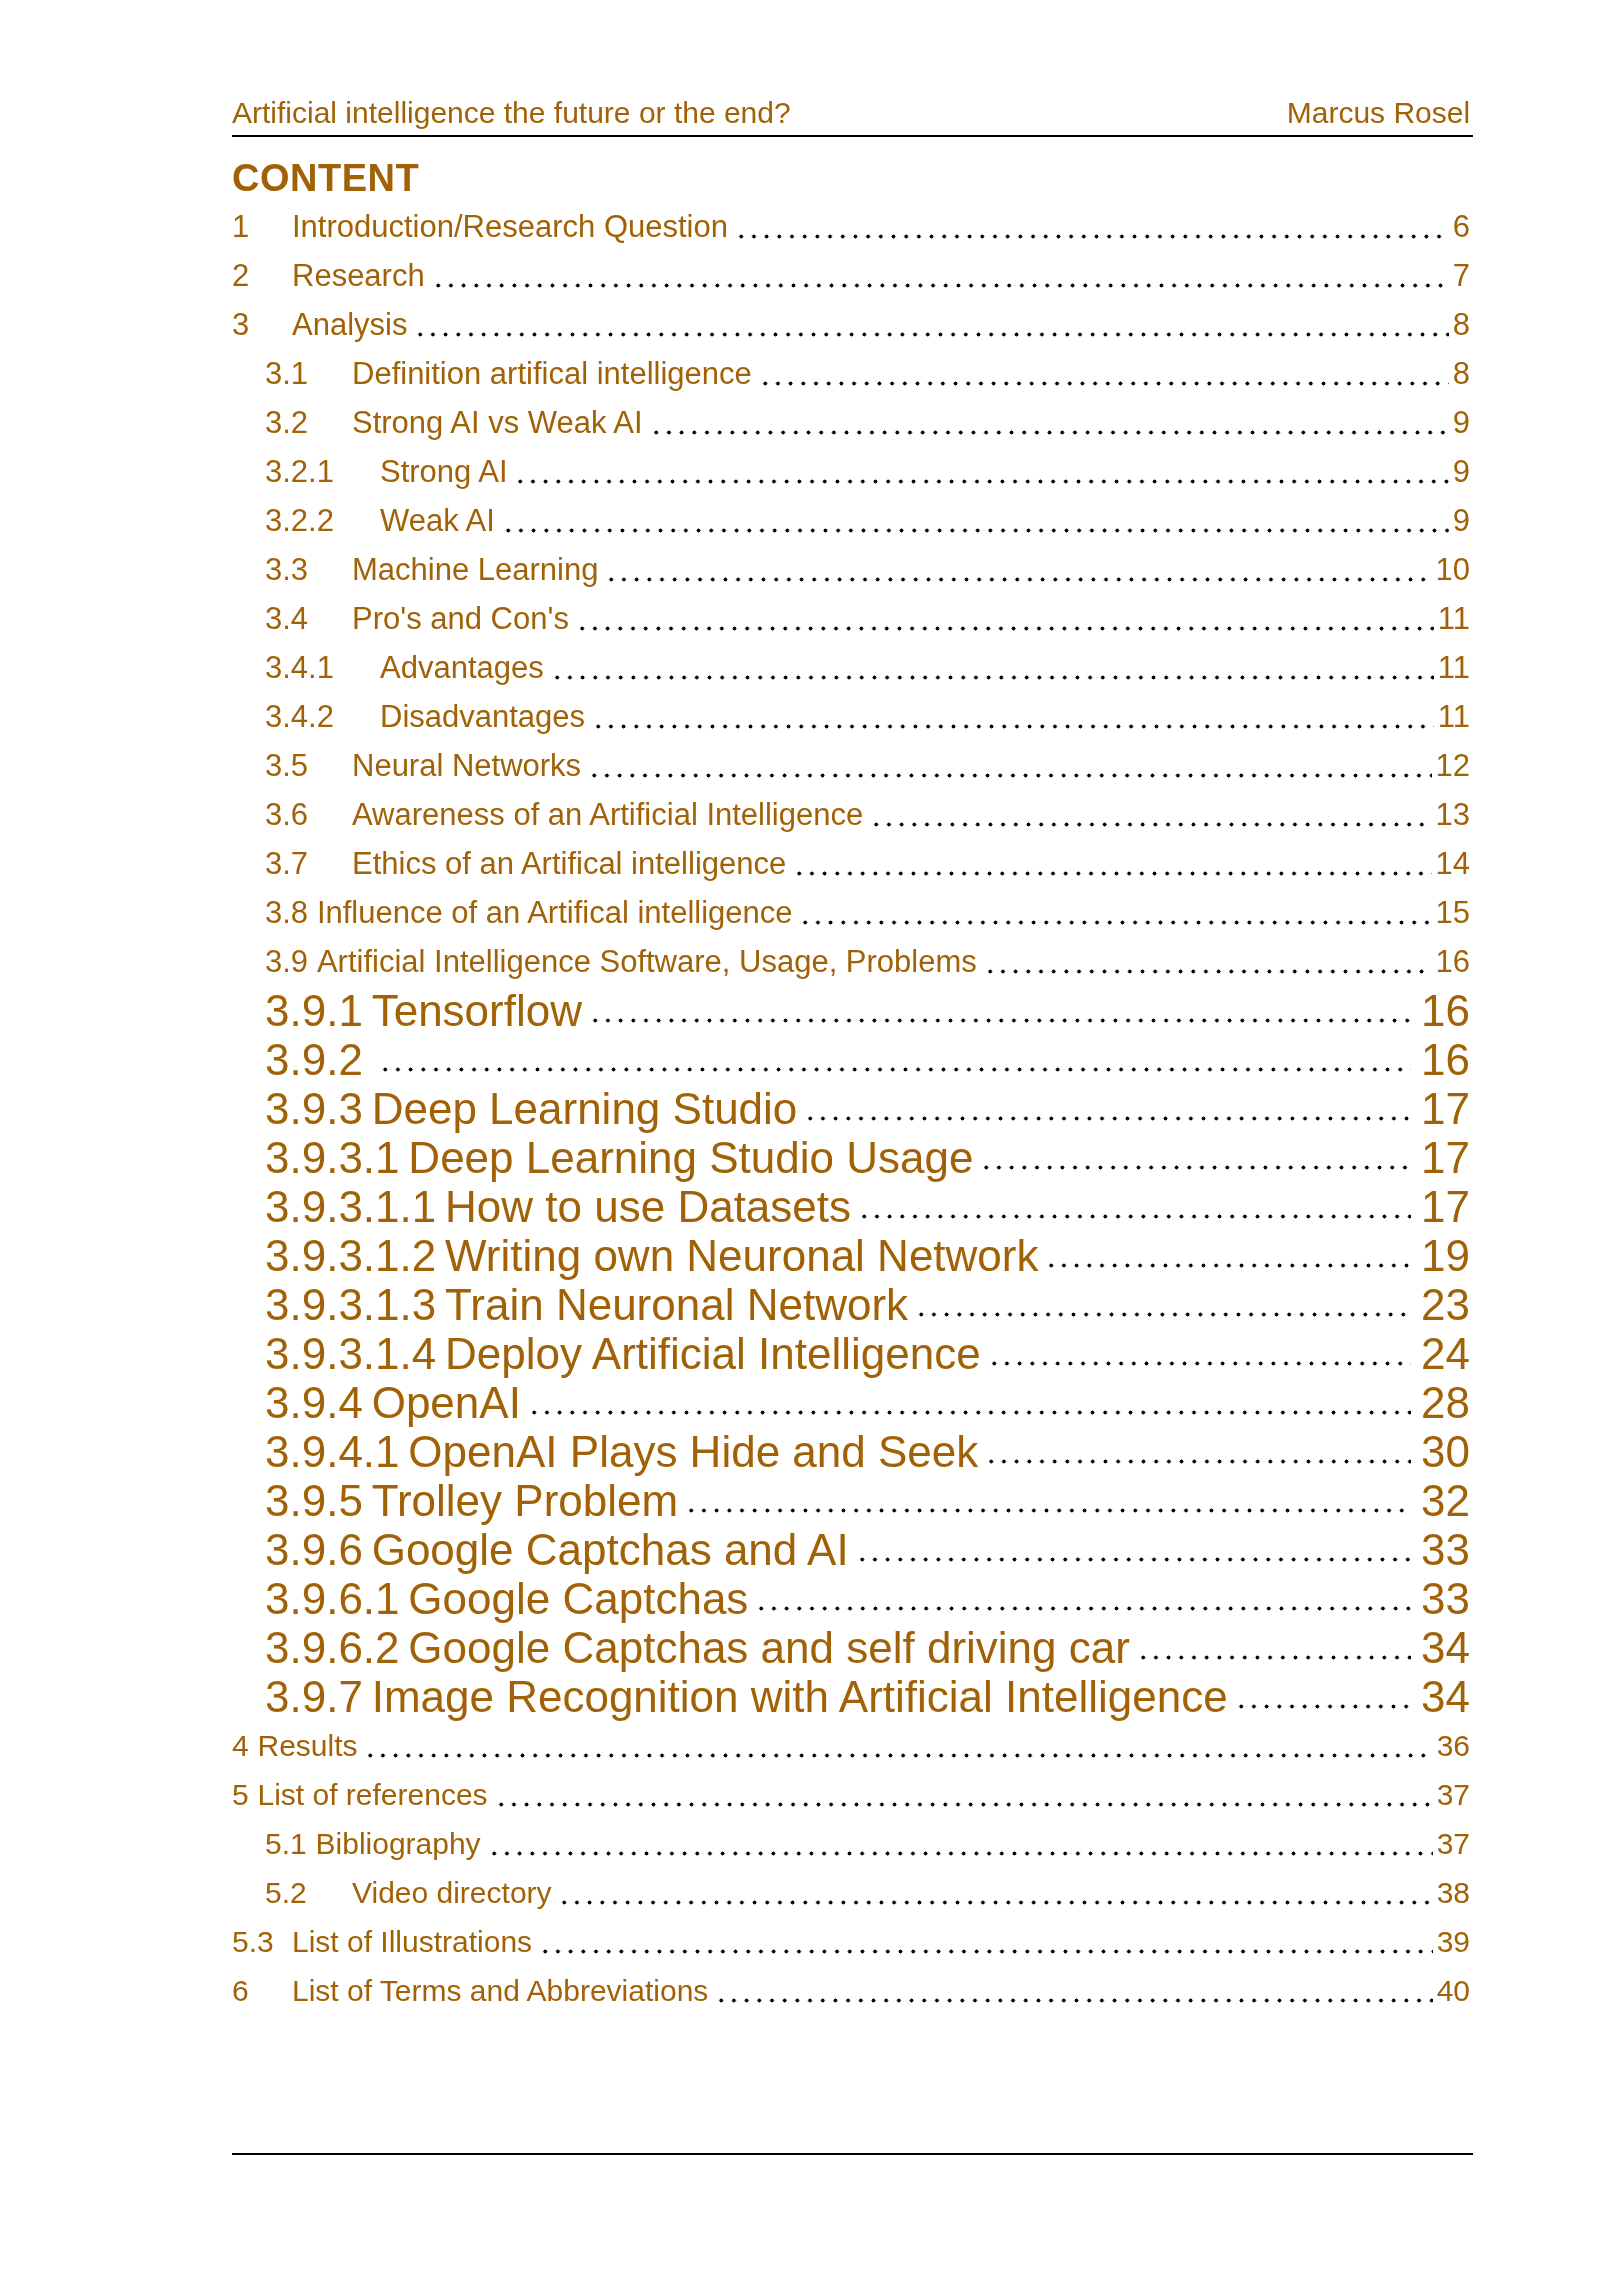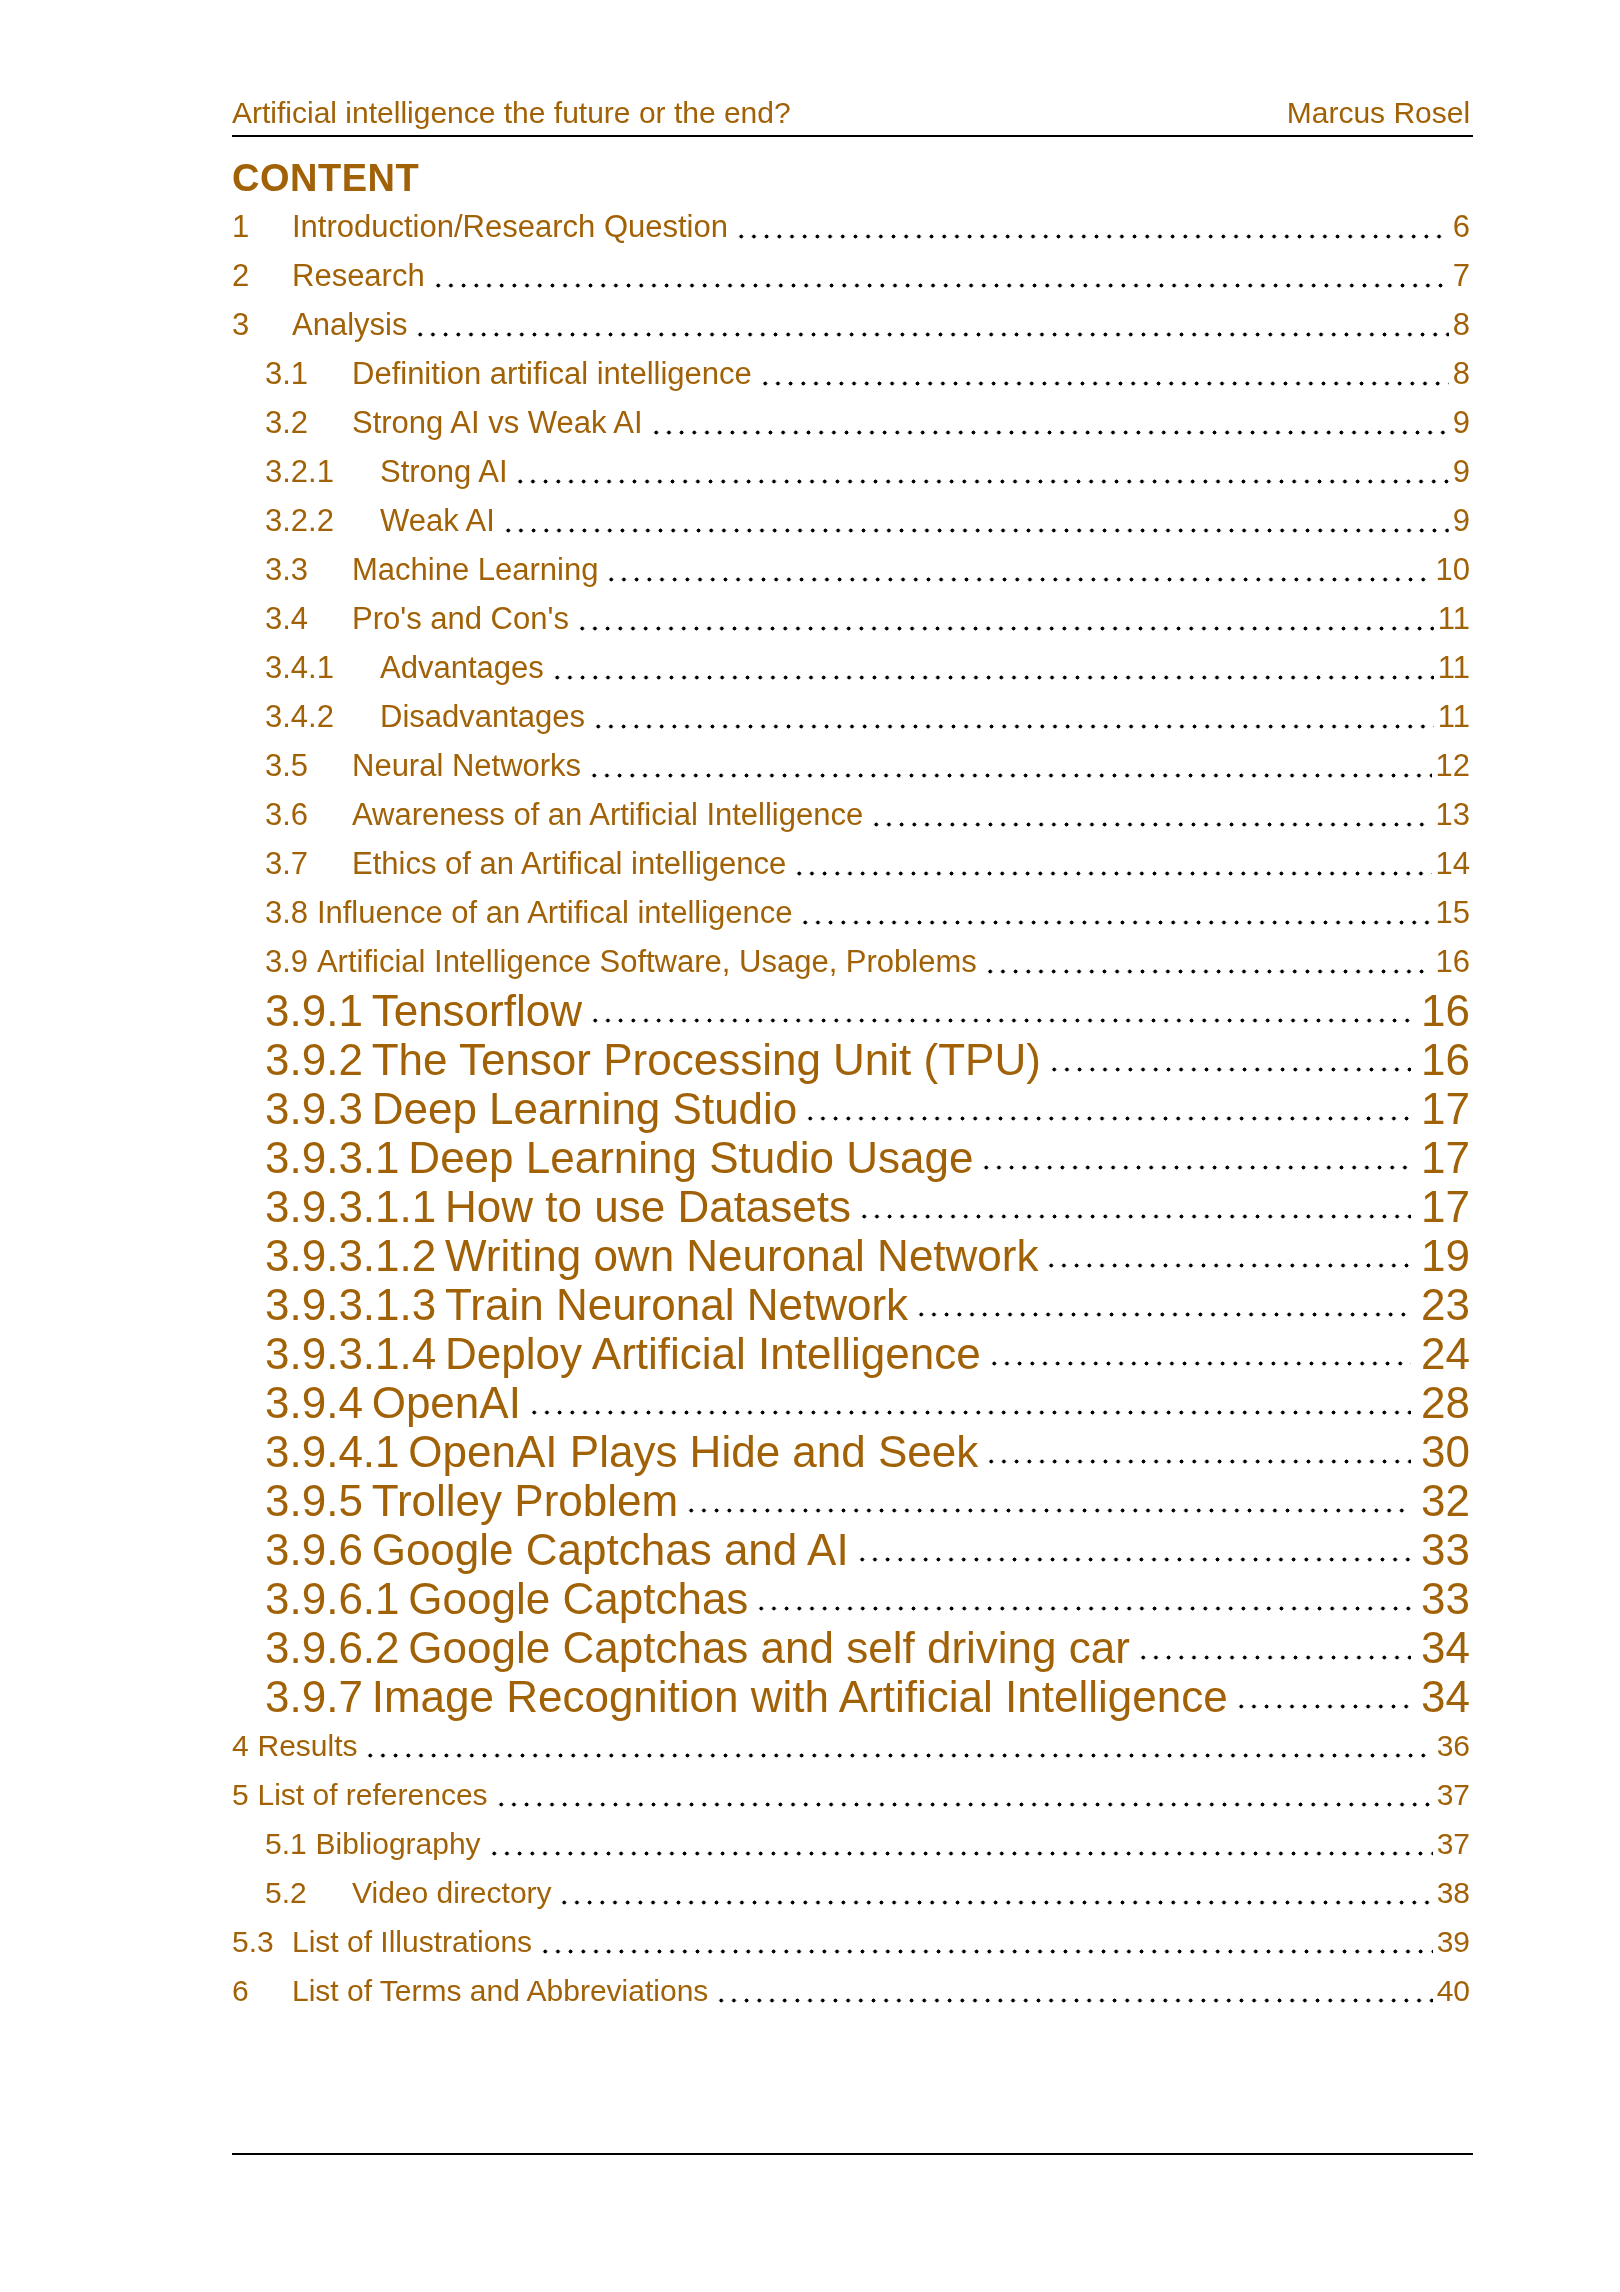--- a/index.html
+++ b/index.html
@@ -203,21 +203,20 @@
     <span class="pg">16</span>
   </div>
       <div class="row l2i lg">
     <span class="num">3.9.1</span>
     <span class="ttl">Tensorflow</span>
     <span class="dots"></span>
     <span class="pg">16</span>
   </div>
       <div class="row l2i lg">
     <span class="num">3.9.2</span>
-    <span class="ttl">The Tensor Processing Unit (TPU)</span>
     <span class="dots"></span>
     <span class="pg">16</span>
   </div>
       <div class="row l2i lg">
     <span class="num">3.9.3</span>
     <span class="ttl">Deep Learning Studio</span>
     <span class="dots"></span>
     <span class="pg">17</span>
   </div>
       <div class="row l2i lg">

